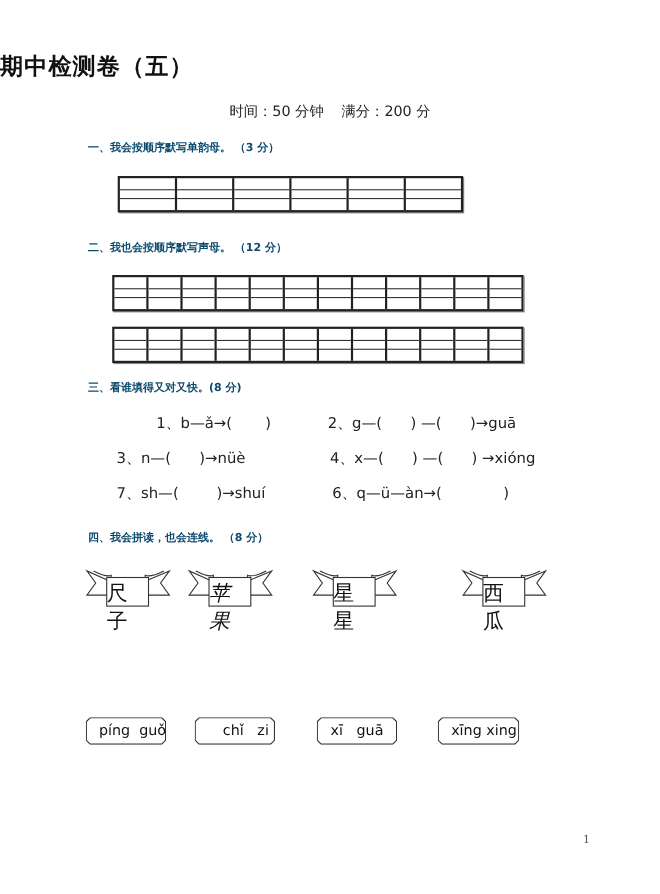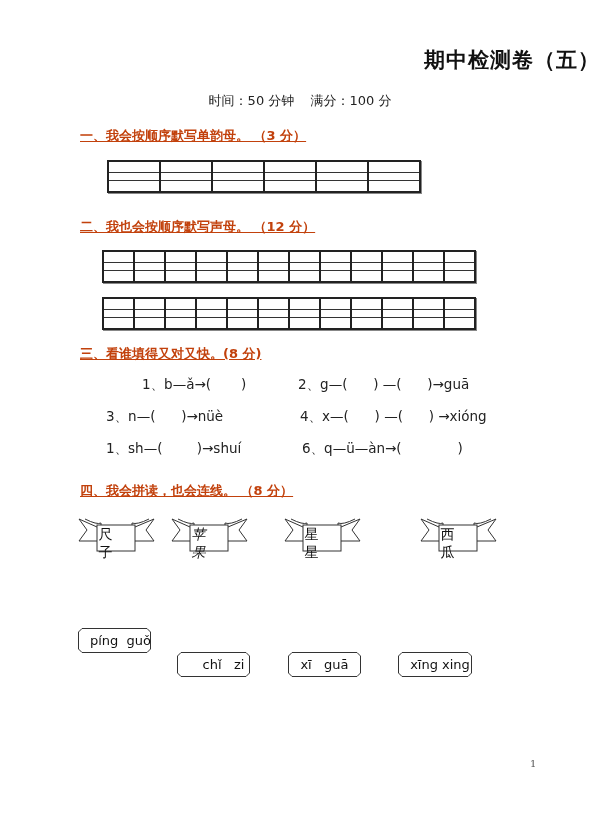--- a/index.html
+++ b/index.html
@@ -1,45 +1,45 @@
 <!DOCTYPE html>
 <html><head>
   <meta charset="utf-8">
   <style>
     html, body { margin: 0; padding: 0; background: #ffffff; }
     body { width: 600px; height: 813px; position: relative; overflow: hidden;
            font-family: "DejaVu Sans", "Liberation Sans", sans-serif; color: #111; }
     .abs { position: absolute; }
-    .title { left: 0; width: 600px; top: 46px; text-align: right; font-size: 21px; font-weight: bold; letter-spacing: 1px; }
+    .title { left: 0; width: 600px; top: 46px; text-align: left; font-size: 21px; font-weight: bold; letter-spacing: 1px; }
     .subtitle { left: 0; width: 600px; top: 92px; text-align: center; font-size: 13px; color: #222; }
     .subtitle span { margin: 0 6px; }
-    .section-h { left: 80px; font-size: 13px; font-weight: bold; color: #c2410c; white-space: nowrap; text-decoration: underline; }
+    .section-h { left: 80px; font-size: 10px; font-weight: bold; color: #0c4a6e; white-space: nowrap; }
     .grid { position: absolute; border: 2px solid #222; box-sizing: border-box;
             box-shadow: 1px 1px 0 #888; display: flex; }
     .grid .col { flex: 1; border-right: 2px solid #222; position: relative; }
     .grid .col:last-child { border-right: none; }
     .grid .col::before, .grid .col::after { content: ""; position: absolute; left: 0; right: 0; border-top: 1.5px solid #333; }
     .grid .col::before { top: 33%; }
     .grid .col::after { top: 63%; }
     .q { font-size: 13.5px; white-space: pre; color: #222; }
     .banner { position: absolute; width: 80px; height: 40px; }
     .banner svg { position: absolute; left: 0; top: 0; }
-    .banner .word { position: absolute; left: 20px; top: 13px; width: 17px; text-align: center; font-size: 14px; color: #111; }
+    .banner .word { position: absolute; left: 20px; top: 13px; width: 17px; text-align: center; font-size: 19px; color: #111; }
     .pybox { position: absolute; height: 25px; }
     .pybox svg { position: absolute; left: 0; top: 0; }
     .pybox .py { position: absolute; left: 0; right: 0; top: 5px; text-align: center; font-size: 13px; color: #111; white-space: pre; }
     .pagenum { left: 530px; top: 758px; font-size: 10px; color: #555; font-family: "DejaVu Serif", serif; }
   </style>
 </head>
 <body>
 
 <div class="abs title">期中检测卷（五）</div>
 <div class="abs subtitle">
   <span>时间：50 分钟</span>
-  <span>满分：100 分</span>
+  <span>满分：200 分</span>
 </div>
 
 <div class="abs section-h" style="top:127px;">一、我会按顺序默写单韵母。 （3 分）</div>
 <div class="grid" style="left:107px; top:160px; width:314px; height:33px;">
   <div class="col"></div>
   <div class="col"></div>
   <div class="col"></div>
   <div class="col"></div>
   <div class="col"></div>
   <div class="col"></div>
@@ -73,21 +73,21 @@
     <div class="col"></div>
   <div class="col"></div>
     <div class="col"></div>
 </div>
 
 <div class="abs section-h" style="top:345px;">三、看谁填得又对又快。(8 分)</div>
 <div class="abs q" style="left:106px; top:376px;margin-left:36px;">1、b—ǎ→(       )</div>
 <div class="abs q" style="left:298px; top:376px;">2、g—(      ) —(      )→guā</div>
 <div class="abs q" style="left:106px; top:408px;">3、n—(      )→nüè</div>
 <div class="abs q" style="left:300px; top:408px;">4、x—(      ) —(      ) →xióng</div>
-<div class="abs q" style="left:106px; top:440px;">1、sh—(        )→shuí</div>
+<div class="abs q" style="left:106px; top:440px;">7、sh—(        )→shuí</div>
 <div class="abs q" style="left:302px; top:440px;">6、q—ü—àn→(             )</div>
 
 <div class="abs section-h" style="top:482px;">四、我会拼读，也会连线。 （8 分）</div>
 
 <div class="banner" style="left:77px; top:513px;">
   <svg width="80" height="40" viewBox="0 0 80 40">
     <polyline points="20,14 2,6 10,17 2,28 20,28" fill="#fff" stroke="#333" stroke-width="1"></polyline>
     <polyline points="58,14 77,6 69,17 77,28 58,28" fill="#fff" stroke="#333" stroke-width="1"></polyline>
     <path d="M8,6 Q20,12 24,10 L24,14" fill="none" stroke="#333" stroke-width="1"></path>
     <path d="M72,6 Q60,12 55,10 L55,14" fill="none" stroke="#333" stroke-width="1"></path>
@@ -119,21 +119,21 @@
   <svg width="80" height="40" viewBox="0 0 80 40">
     <polyline points="20,14 2,6 10,17 2,28 20,28" fill="#fff" stroke="#333" stroke-width="1"></polyline>
     <polyline points="58,14 77,6 69,17 77,28 58,28" fill="#fff" stroke="#333" stroke-width="1"></polyline>
     <path d="M8,6 Q20,12 24,10 L24,14" fill="none" stroke="#333" stroke-width="1"></path>
     <path d="M72,6 Q60,12 55,10 L55,14" fill="none" stroke="#333" stroke-width="1"></path>
     <rect x="20" y="12" width="38" height="26" fill="#fff" stroke="#333" stroke-width="1"></rect>
   </svg>
   <div class="word">西瓜</div>
 </div>
 
-<div class="pybox" style="left:78px; top:628px; width:85px;">
+<div class="pybox" style="left:78px; top:652px; width:85px;">
   <svg width="73" height="25" viewBox="0 0 73 25">
     <polygon points="4,0.5 69,0.5 72.5,4 72.5,21 69,24.5 4,24.5 0.5,21 0.5,4" fill="#fff" stroke="#333" stroke-width="1"></polygon>
   </svg>
   <div class="py">píng  guǒ</div>
 </div>
 <div class="pybox" style="left:177px; top:652px; width:73px;padding-left:20px;">
   <svg width="73" height="25" viewBox="0 0 73 25">
     <polygon points="4,0.5 69,0.5 72.5,4 72.5,21 69,24.5 4,24.5 0.5,21 0.5,4" fill="#fff" stroke="#333" stroke-width="1"></polygon>
   </svg>
   <div class="py">chǐ   zi</div>

